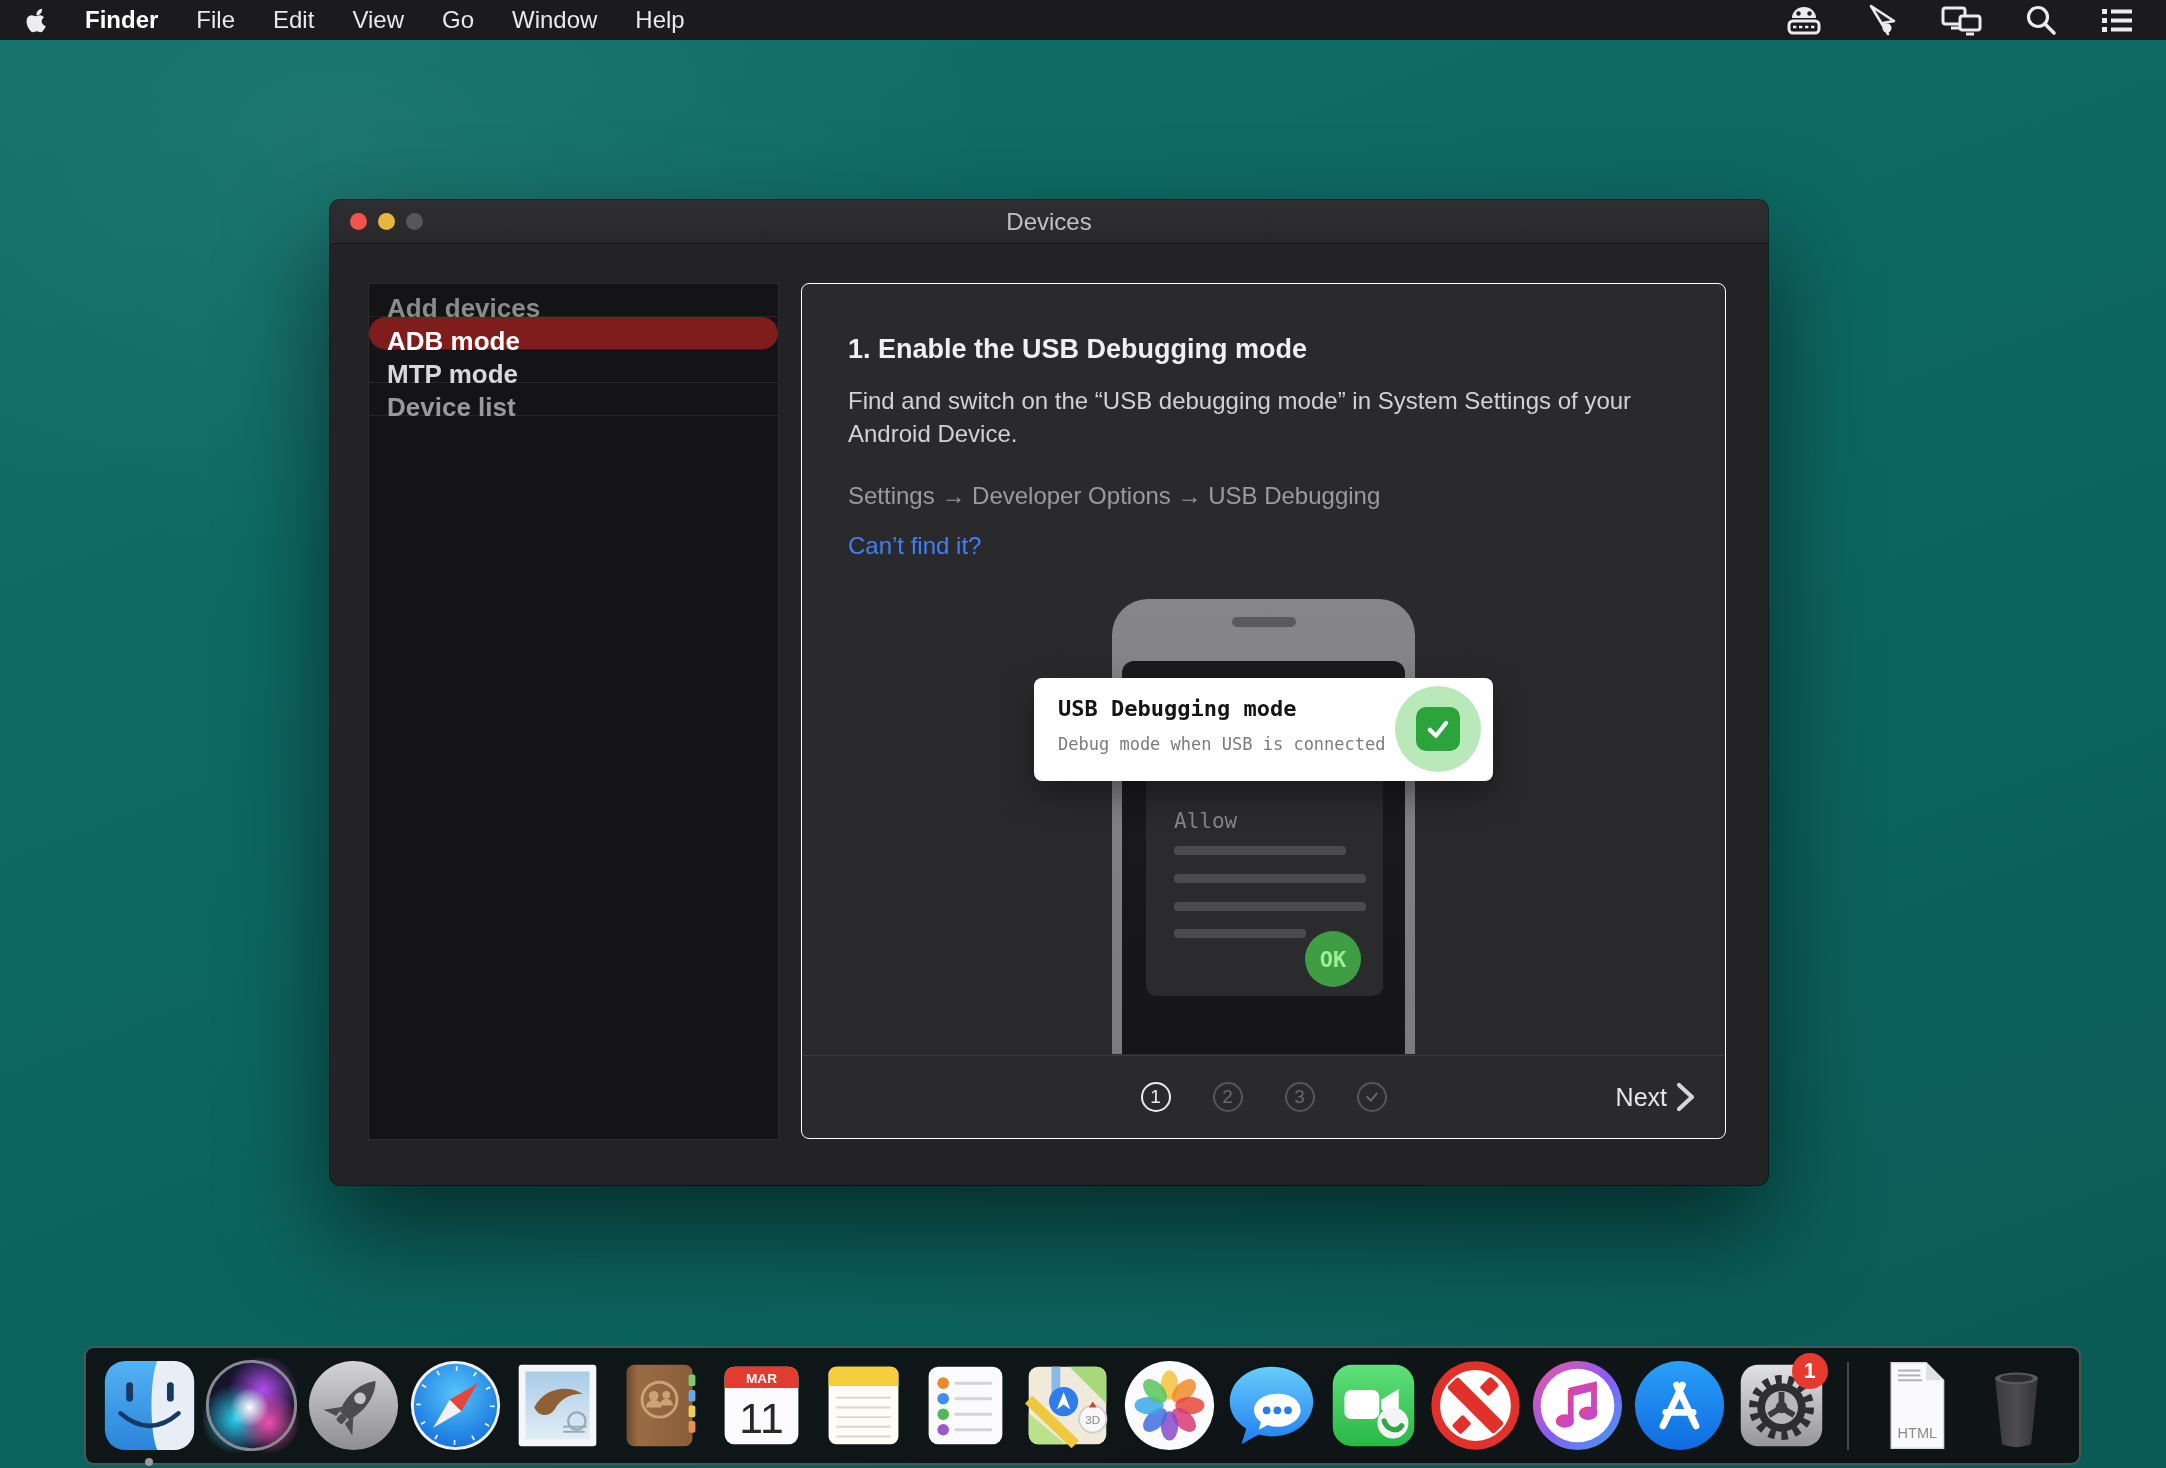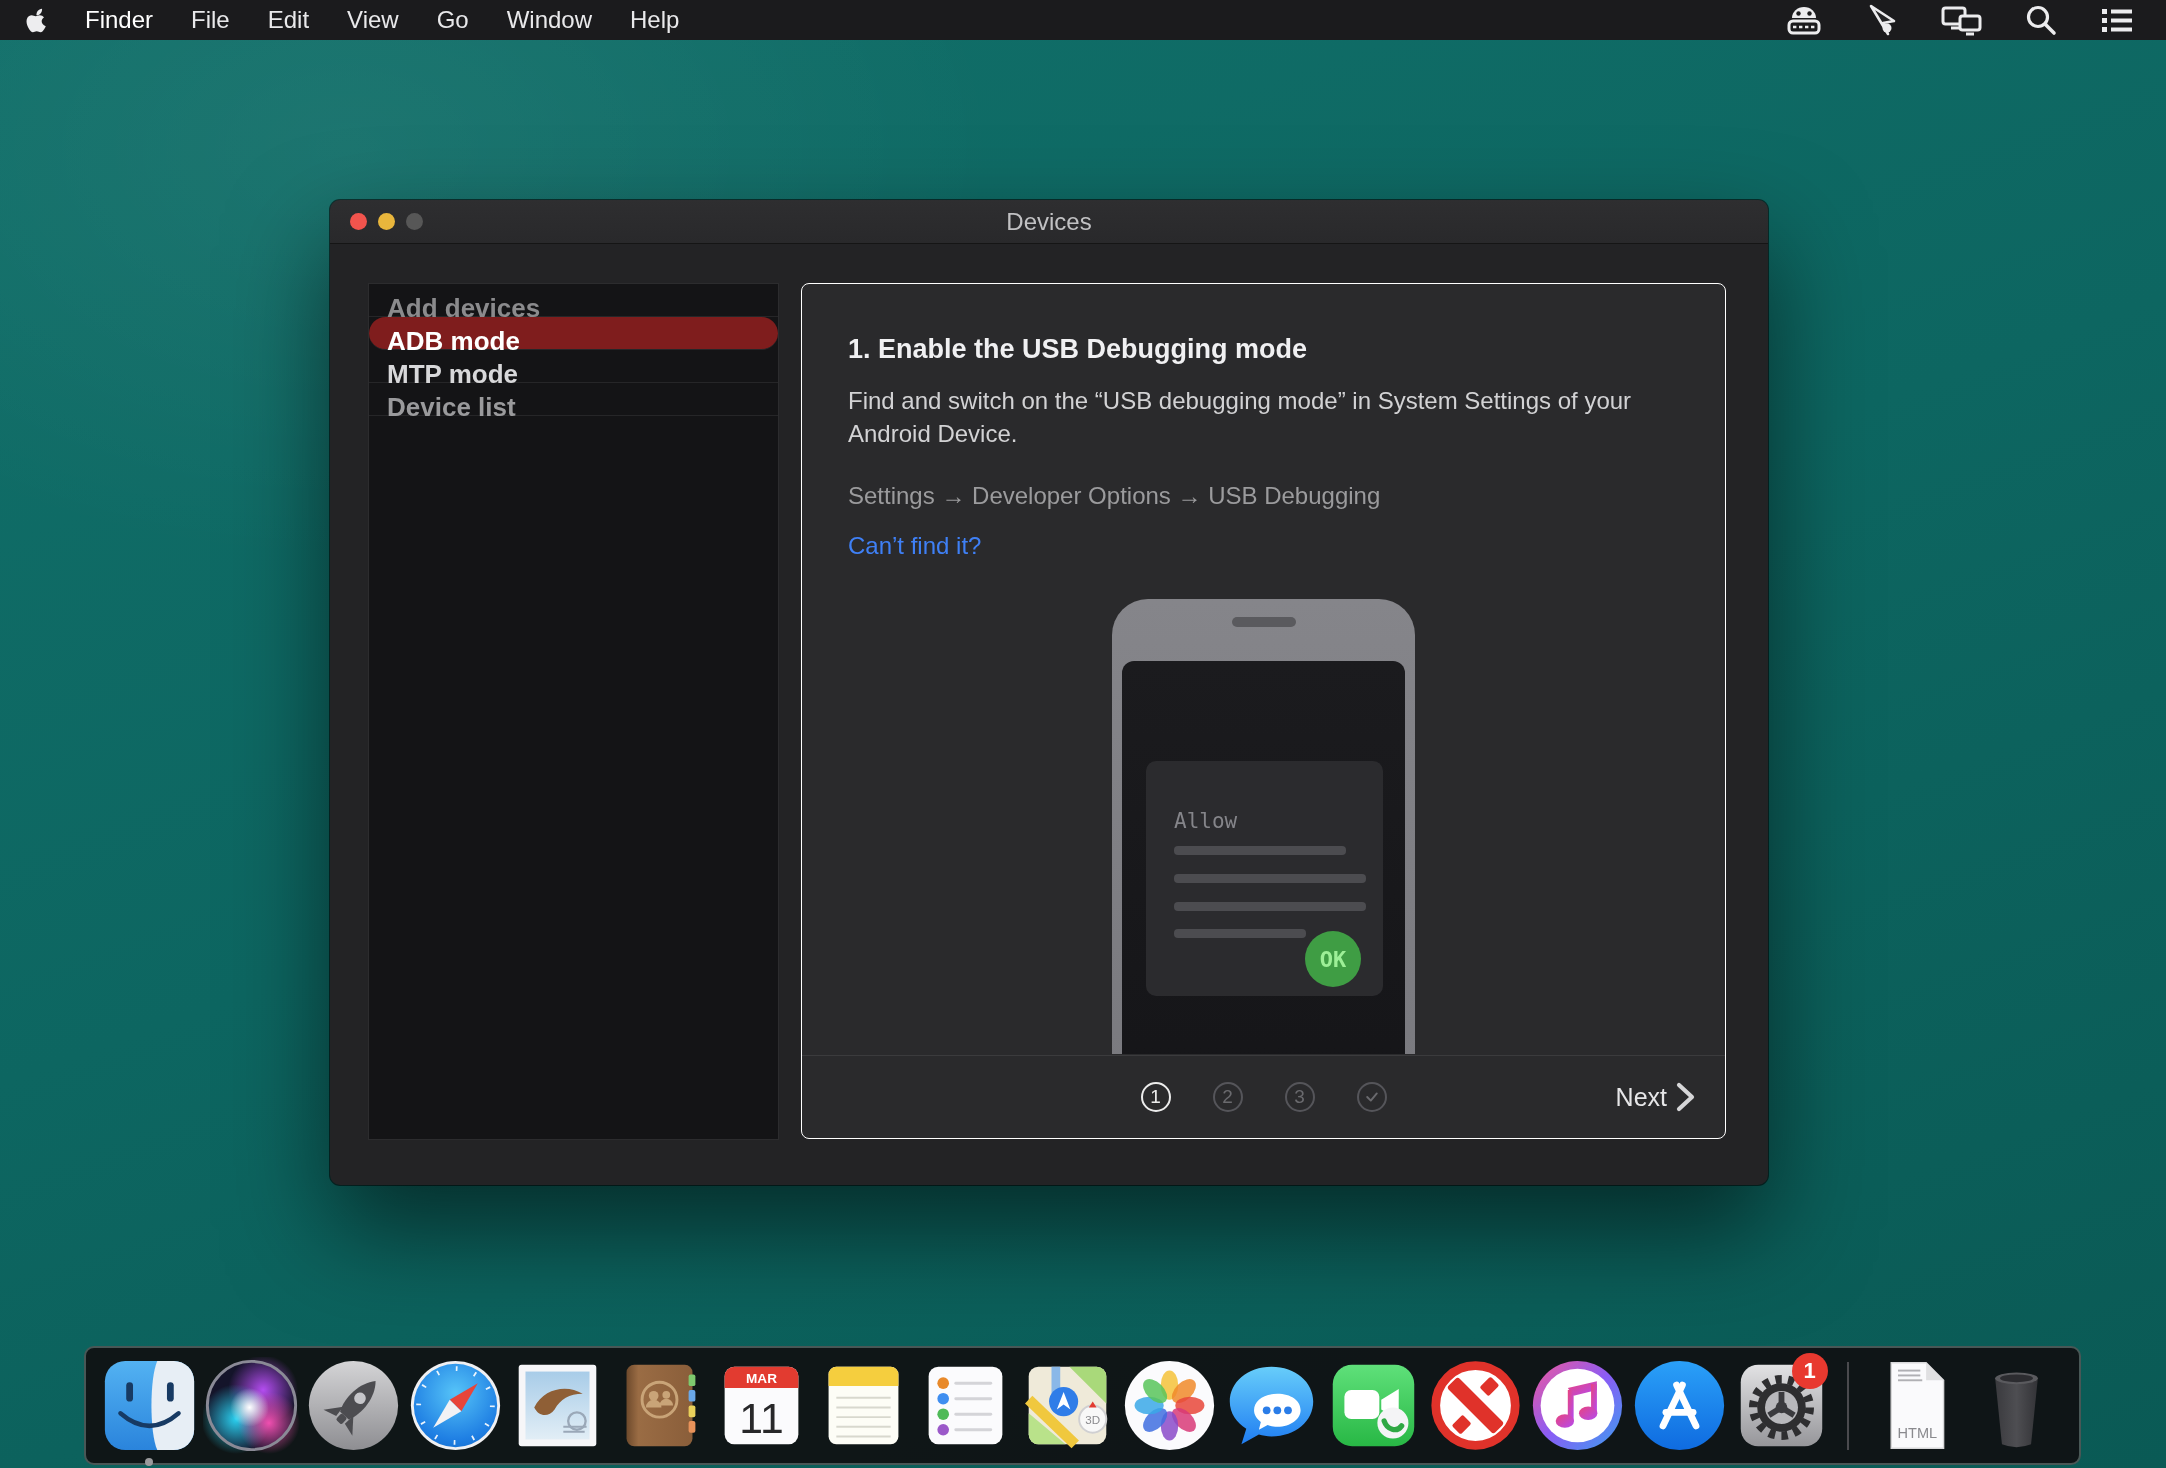--- a/index.html
+++ b/index.html
@@ -16,21 +16,21 @@
   }
 
   
   .menubar {
     position:absolute; left:0; top:0; width:2166px; height:40px;
     background:#1b1b1d; display:flex; align-items:center;
     color:#e9e9eb; font-size:24px;
   }
   .menubar .apple { padding:0 18px 0 26px; display:flex; align-items:center; }
   .mi { padding:0 19px; line-height:40px; }
-  .mi.bold { font-weight:normal; color:#ffffff; }
+  .mi.bold { font-weight:bold; color:#ffffff; }
   .menubar .spacer { flex:1; }
   .status-icons { display:flex; align-items:center; gap:40px; padding-right:30px; }
   .status-icons svg { display:block; }
 
   
   .window {
     position:absolute; left:330px; top:200px; width:1438px; height:985px;
     background:#232325; border-radius:10px;
     box-shadow:0 45px 100px rgba(0,0,0,0.55), 0 0 0 1px rgba(0,0,0,0.55);
   }
@@ -276,20 +276,31 @@
               <div class="d-line d1"></div>
               <div class="d-line d2"></div>
               <div class="d-line d3"></div>
               <div class="d-line d4"></div>
               <div class="ok-btn">OK</div>
             </div>
           </div>
         </div>
       </div>
 
+      <div class="popup">
+        <div class="popup-title">USB Debugging mode</div>
+        <div class="popup-sub">Debug mode when USB is connected</div>
+        <div class="check-circle">
+          <div class="checkbox">
+            <svg width="30" height="30" viewBox="0 0 44 44">
+              <path d="M10 23 L19 32 L34 13" fill="none" stroke="#ffffff" stroke-width="6" stroke-linecap="round" stroke-linejoin="round"></path>
+            </svg>
+          </div>
+        </div>
+      </div>
 
       <div class="panel-footer">
         <div class="steps">
           <div class="step-circle active">1</div>
           <div class="step-circle">2</div>
           <div class="step-circle">3</div>
           <div class="step-circle">
             <svg width="16" height="16" viewBox="0 0 20 20">
               <path d="M4 10 L8.5 14.5 L16 5.5" fill="none" stroke="#6a6a6e" stroke-width="2.4" stroke-linecap="round" stroke-linejoin="round"></path>
             </svg>

